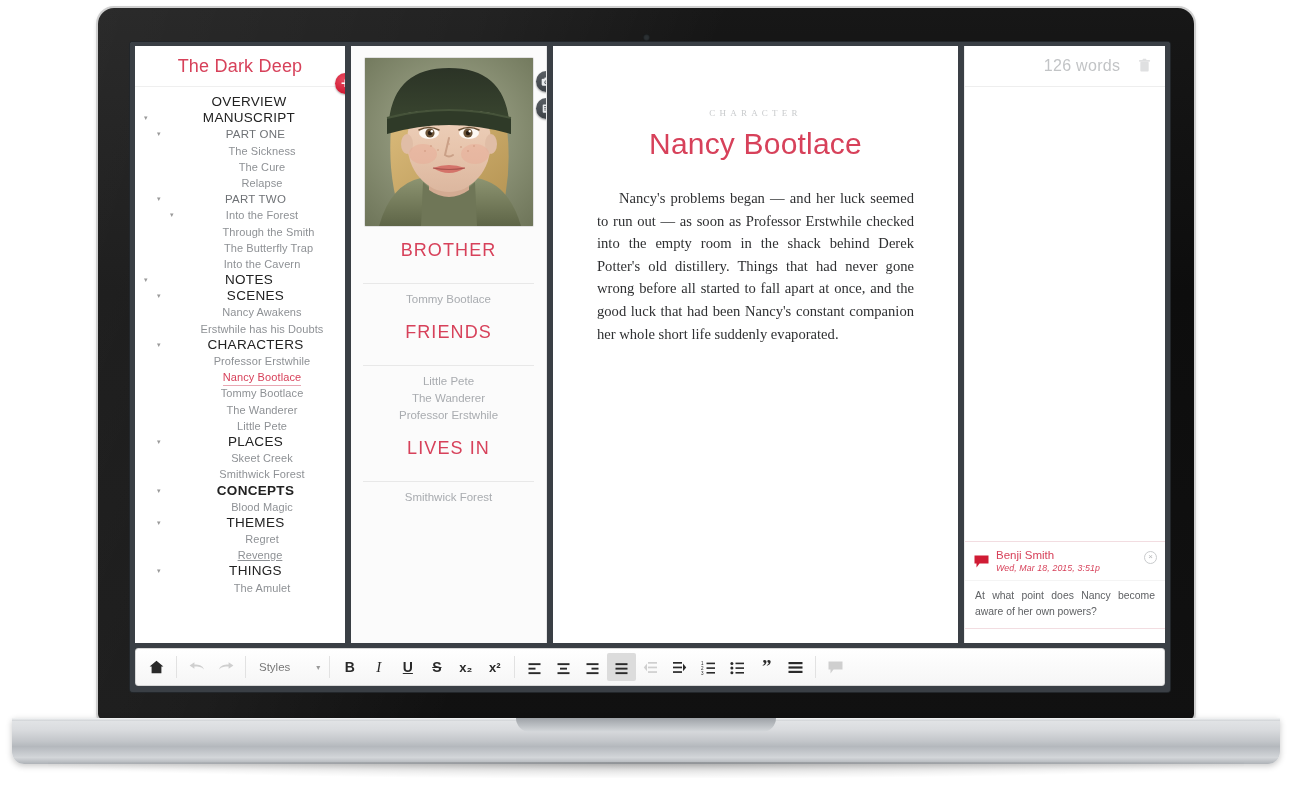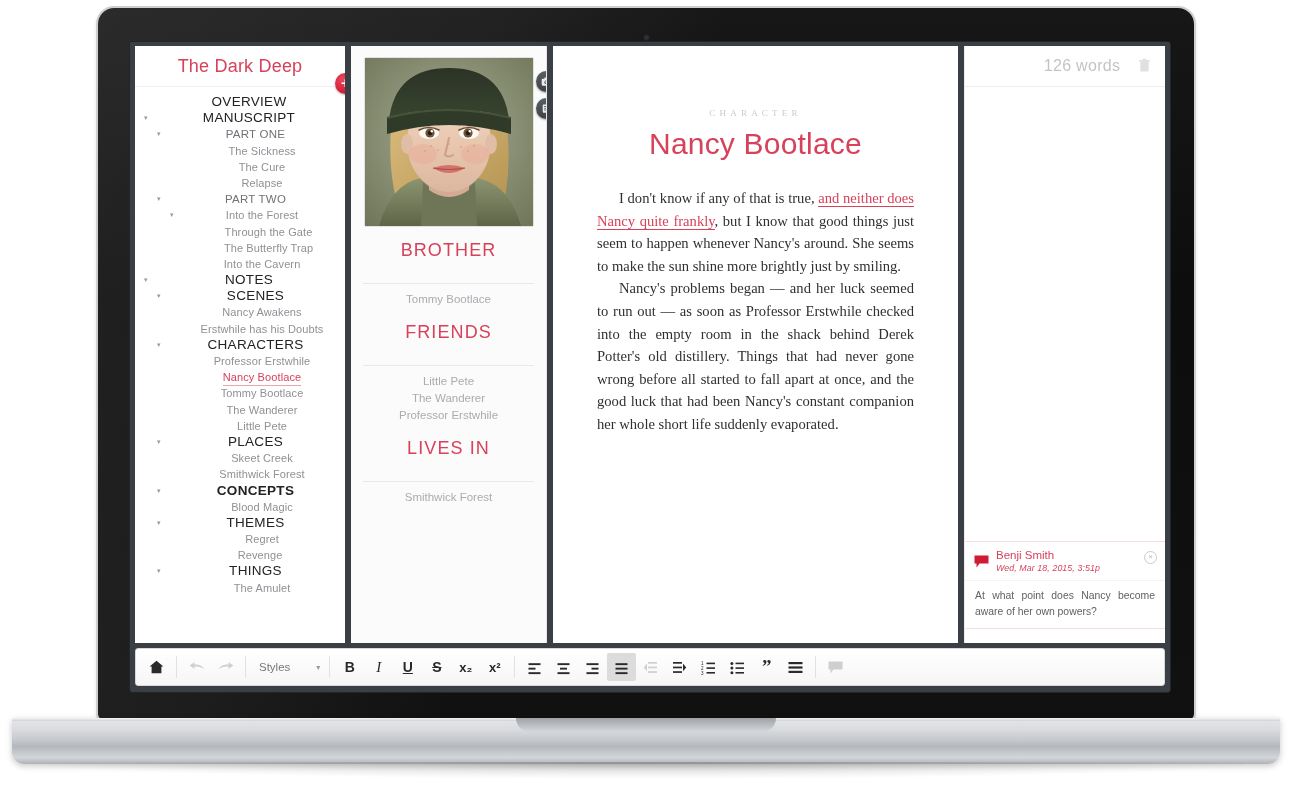--- a/index.html
+++ b/index.html
@@ -449,41 +449,41 @@
           </div>
           <div class="tree" id="tree-container">
               <div class="tree-row"><span class="tree-label lvl-group" style="margin-left: 18px;">OVERVIEW</span></div>
               <div class="tree-row"><span class="twisty" style="left: 9px;">▾</span><span class="tree-label lvl-group" style="margin-left: 18px;">MANUSCRIPT</span></div>
               <div class="tree-row"><span class="twisty" style="left: 22px;">▾</span><span class="tree-label lvl-sub" style="margin-left: 31px;">PART ONE</span></div>
               <div class="tree-row"><span class="tree-label lvl-leaf" style="margin-left: 44px;">The Sickness</span></div>
               <div class="tree-row"><span class="tree-label lvl-leaf" style="margin-left: 44px;">The Cure</span></div>
               <div class="tree-row"><span class="tree-label lvl-leaf" style="margin-left: 44px;">Relapse</span></div>
               <div class="tree-row"><span class="twisty" style="left: 22px;">▾</span><span class="tree-label lvl-sub" style="margin-left: 31px;">PART TWO</span></div>
               <div class="tree-row"><span class="twisty" style="left: 35px;">▾</span><span class="tree-label lvl-leaf" style="margin-left: 44px;">Into the Forest</span></div>
-              <div class="tree-row"><span class="tree-label lvl-leaf" style="margin-left: 57px;">Through the Gate</span></div>
+              <div class="tree-row"><span class="tree-label lvl-leaf" style="margin-left: 57px;">Through the Smith</span></div>
               <div class="tree-row"><span class="tree-label lvl-leaf" style="margin-left: 57px;">The Butterfly Trap</span></div>
               <div class="tree-row"><span class="tree-label lvl-leaf" style="margin-left: 44px;">Into the Cavern</span></div>
               <div class="tree-row"><span class="twisty" style="left: 9px;">▾</span><span class="tree-label lvl-group" style="margin-left: 18px;">NOTES</span></div>
               <div class="tree-row"><span class="twisty" style="left: 22px;">▾</span><span class="tree-label lvl-group" style="margin-left: 31px;">SCENES</span></div>
               <div class="tree-row"><span class="tree-label lvl-leaf" style="margin-left: 44px;">Nancy Awakens</span></div>
               <div class="tree-row"><span class="tree-label lvl-leaf" style="margin-left: 44px;">Erstwhile has his Doubts</span></div>
               <div class="tree-row"><span class="twisty" style="left: 22px;">▾</span><span class="tree-label lvl-group" style="margin-left: 31px;">CHARACTERS</span></div>
               <div class="tree-row"><span class="tree-label lvl-leaf" style="margin-left: 44px;">Professor Erstwhile</span></div>
               <div class="tree-row selected"><span class="tree-label lvl-leaf" style="margin-left: 44px;">Nancy Bootlace</span></div>
               <div class="tree-row"><span class="tree-label lvl-leaf" style="margin-left: 44px;">Tommy Bootlace</span></div>
               <div class="tree-row"><span class="tree-label lvl-leaf" style="margin-left: 44px;">The Wanderer</span></div>
               <div class="tree-row"><span class="tree-label lvl-leaf" style="margin-left: 44px;">Little Pete</span></div>
               <div class="tree-row"><span class="twisty" style="left: 22px;">▾</span><span class="tree-label lvl-group" style="margin-left: 31px;">PLACES</span></div>
               <div class="tree-row"><span class="tree-label lvl-leaf" style="margin-left: 44px;">Skeet Creek</span></div>
               <div class="tree-row"><span class="tree-label lvl-leaf" style="margin-left: 44px;">Smithwick Forest</span></div>
               <div class="tree-row"><span class="twisty" style="left: 22px;">▾</span><span class="tree-label lvl-group" style="margin-left: 31px; font-weight: bold;">CONCEPTS</span></div>
               <div class="tree-row"><span class="tree-label lvl-leaf" style="margin-left: 44px;">Blood Magic</span></div>
               <div class="tree-row"><span class="twisty" style="left: 22px;">▾</span><span class="tree-label lvl-group" style="margin-left: 31px;">THEMES</span></div>
               <div class="tree-row"><span class="tree-label lvl-leaf" style="margin-left: 44px;">Regret</span></div>
-              <div class="tree-row"><span class="tree-label lvl-leaf" style="margin-left: 40px;">Revenge</span></div>
+              <div class="tree-row"><span class="tree-label lvl-leaf" style="margin-left: 40px; text-decoration: underline;">Revenge</span></div>
               <div class="tree-row"><span class="twisty" style="left: 22px;">▾</span><span class="tree-label lvl-group" style="margin-left: 31px;">THINGS</span></div>
               <div class="tree-row"><span class="tree-label lvl-leaf" style="margin-left: 44px;">The Amulet</span></div>
             </div>
         </div>
 
         <div class="inspector">
           <div class="side-buttons">
             <div class="round-btn">
               <svg width="11" height="11" viewBox="0 0 16 16">
                 <rect x="1" y="4" width="14" height="10" rx="1.6" fill="#e9ebed"></rect>
@@ -591,21 +591,20 @@
               <div class="rel-head spaced">LIVES IN</div>
               <div class="rel-item">Smithwick Forest</div>
             </div>
         </div>
 
         <div class="editor">
           <div class="editor-inner">
             <div class="doc-kicker">CHARACTER</div>
             <h1 class="doc-title">Nancy Bootlace</h1>
             <div class="doc-body" id="doc-body">
-                <p><span>I don't know if any of that is true, </span><span class="annot">and neither does Nancy quite frankly</span><span>, but I know that good things just seem to happen whenever Nancy's around. She seems to make the sun shine more brightly just by smiling.</span></p>
                 <p><span>Nancy's problems began — and her luck seemed to run out — as soon as Professor Erstwhile checked into the empty room in the shack behind Derek Potter's old distillery. Things that had never gone wrong before all started to fall apart at once, and the good luck that had been Nancy's constant companion her whole short life suddenly evaporated.</span></p>
               </div>
           </div>
         </div>
 
         <div class="comments">
           <div class="comments-header">
             <div class="word-count">126 words</div>
             <div class="trash-btn">
               <svg width="13" height="15" viewBox="0 0 14 16">

